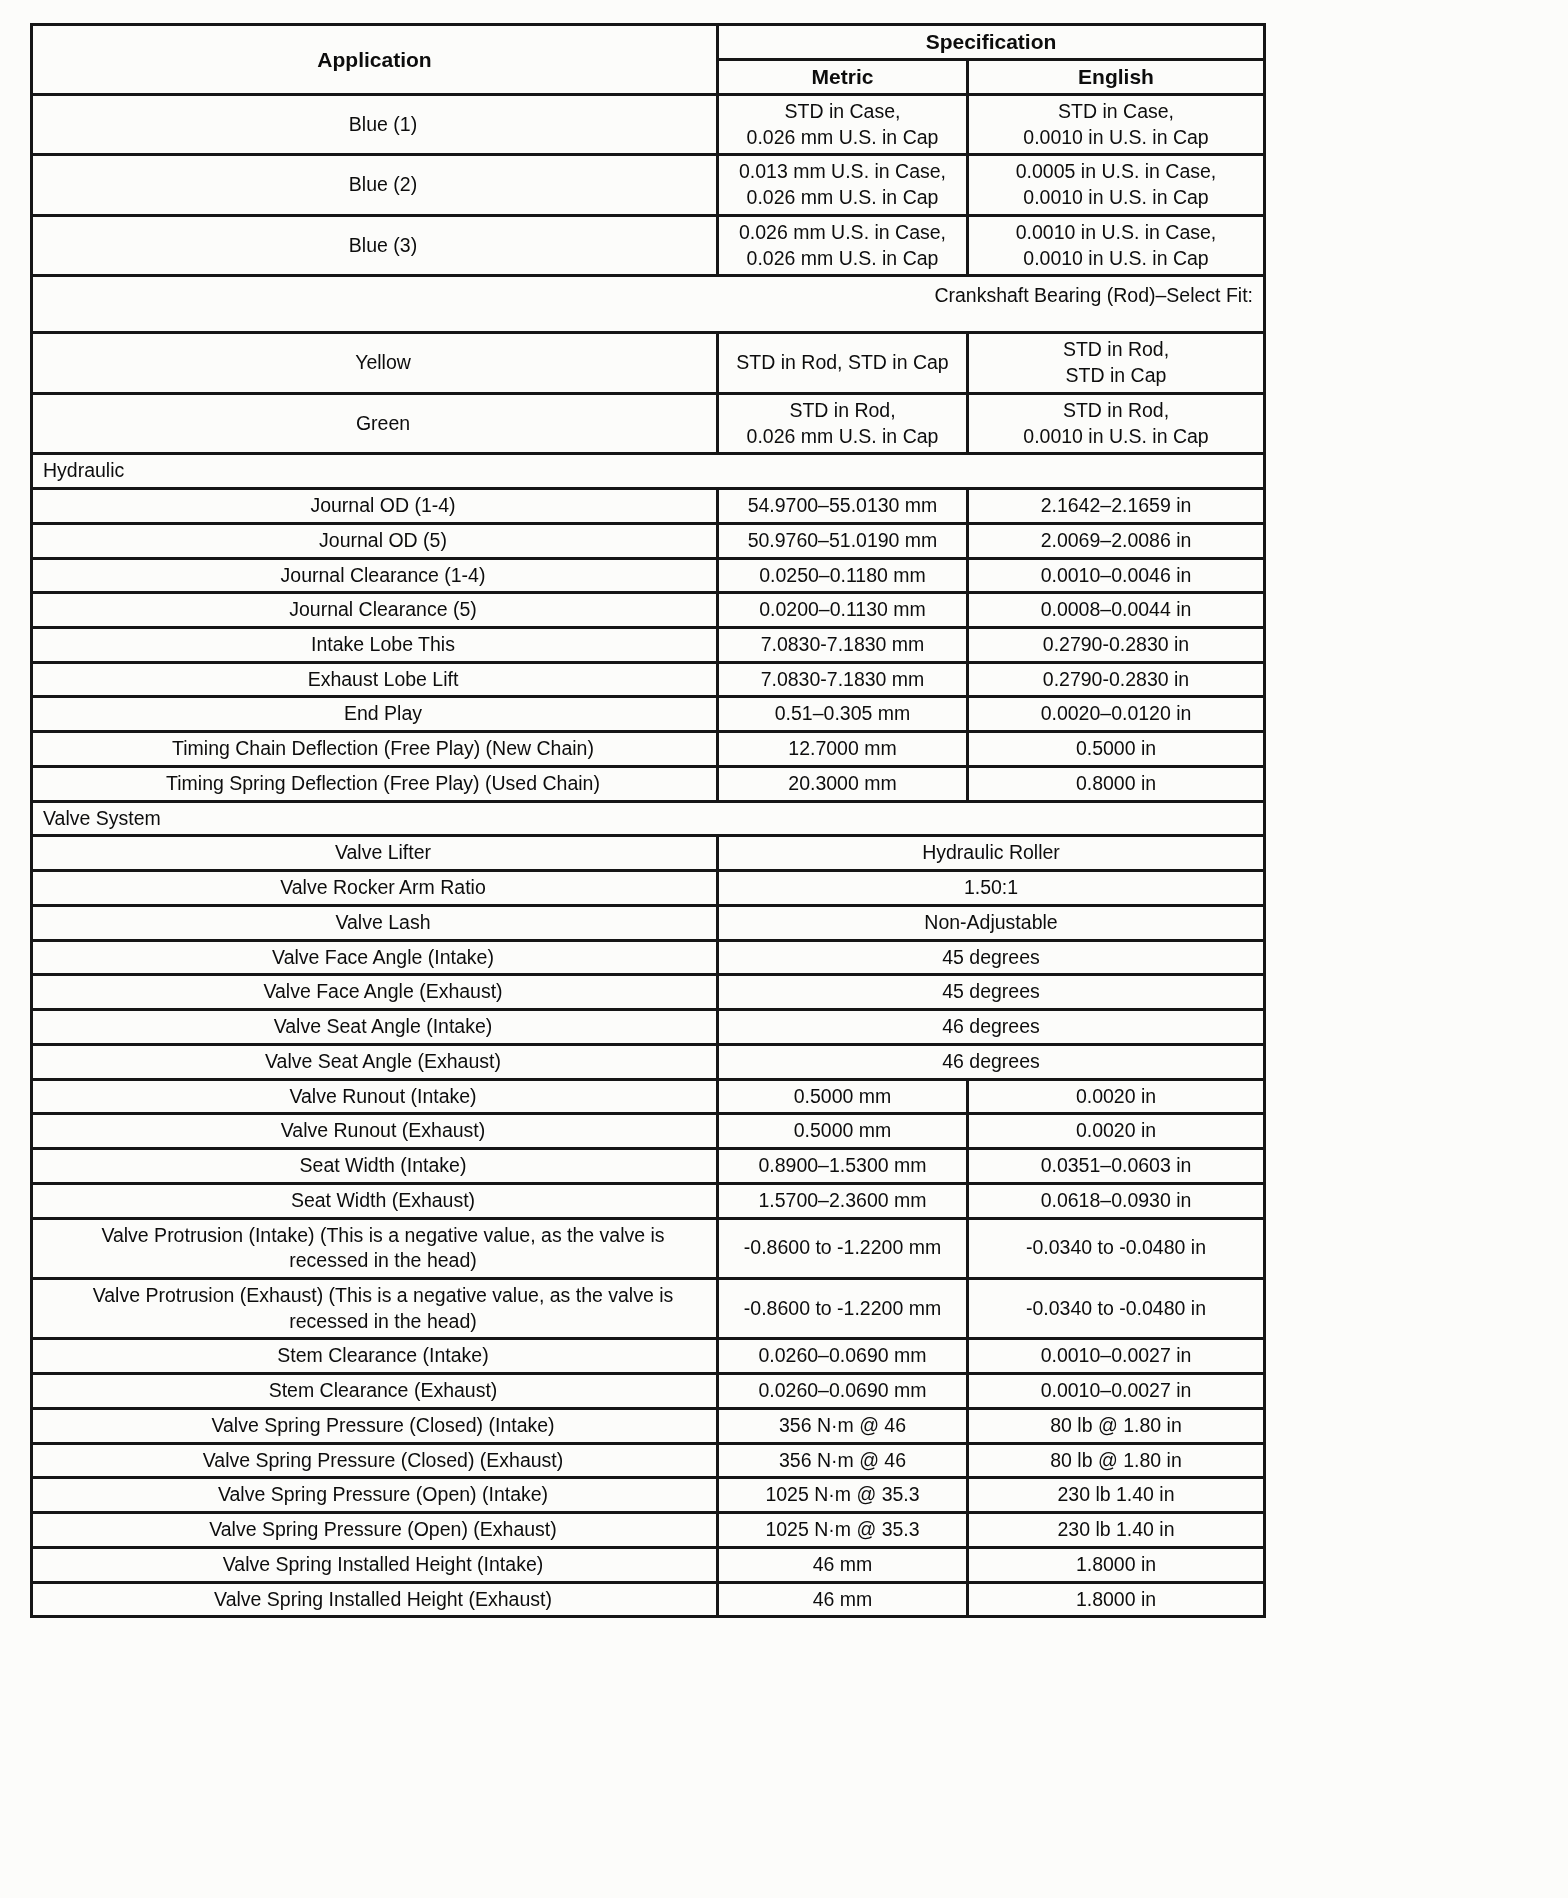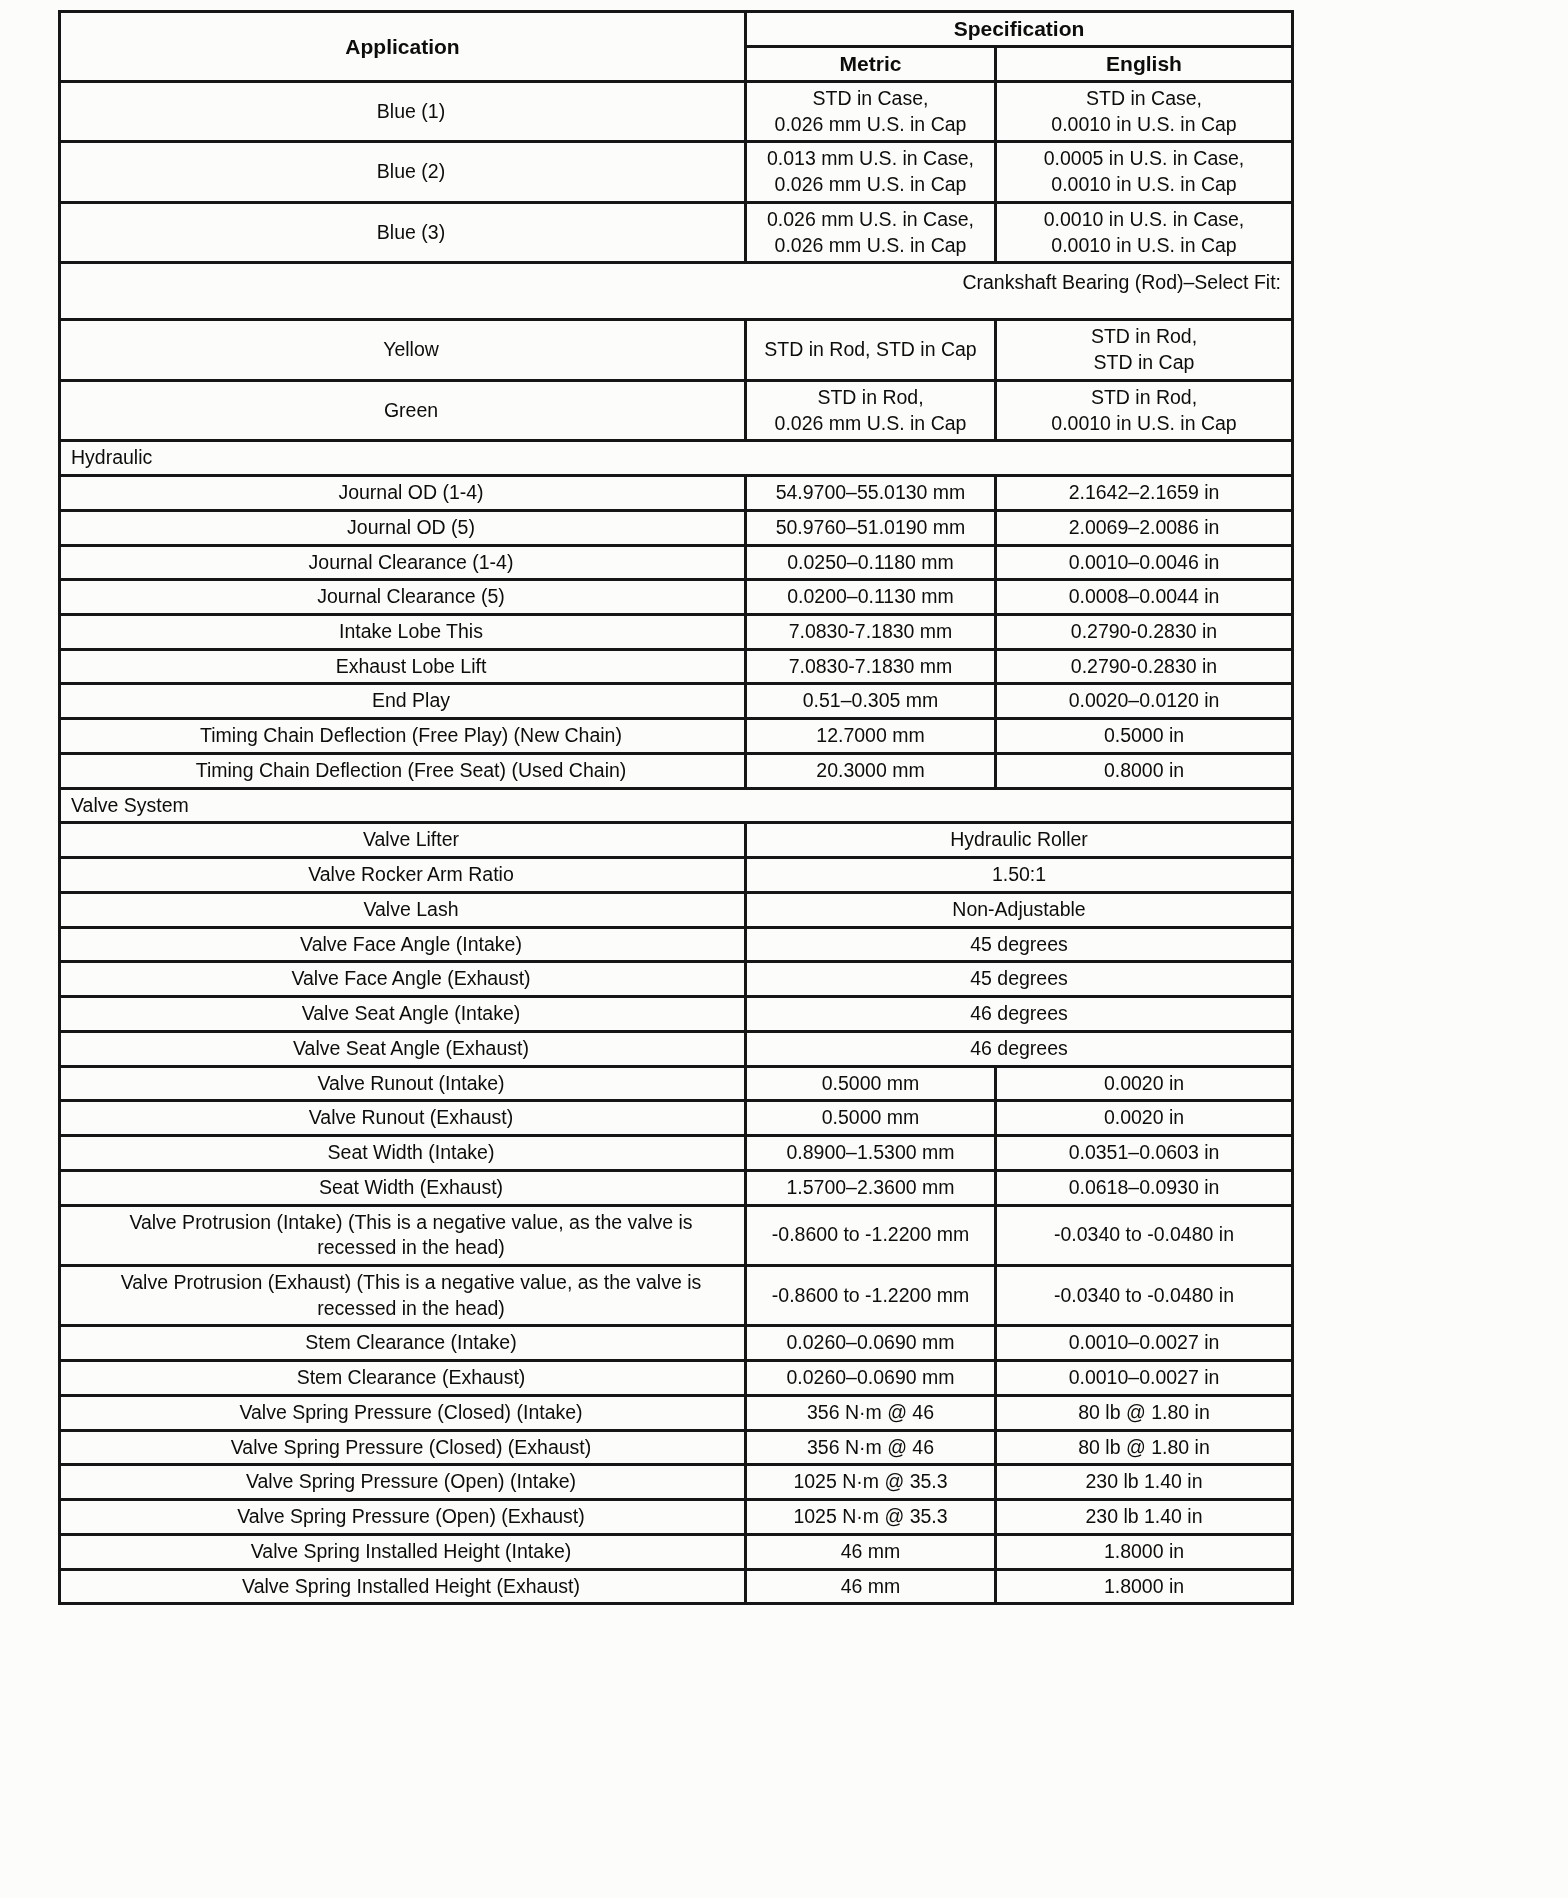--- a/index.html
+++ b/index.html
@@ -6,25 +6,24 @@
   html, body { margin: 0; padding: 0; }
   body {
     width: 1568px; height: 1898px;
     background: #fcfcfa;
     font-family: "Liberation Sans", sans-serif;
     color: #0d0d0d;
   }
   .page { position: relative; width: 1568px; height: 1898px; overflow: hidden; }
 
   table.spec {
-    position: absolute; left: 30px; top: 10px;
+    position: absolute; left: 30px; top: 23px;
     width: 1233px;
     border-collapse: collapse;
     table-layout: fixed;
-    margin-left: 28px;
   }
   .spec th, .spec td { border: 3px solid #161616; }
 
   .spec th {
     font-size: 21px; font-weight: bold; text-align: center;
     padding: 4px 6px; height: 35px;
   }
   .spec td {
     font-size: 19.5px; line-height: 1.32;
     padding: 3px 10px; height: 32px; vertical-align: middle;
@@ -129,21 +128,21 @@
           <td class="app">End Play</td>
           <td class="val">0.51–0.305 mm</td>
           <td class="val">0.0020–0.0120 in</td>
         </tr>
         <tr>
           <td class="app">Timing Chain Deflection (Free Play) (New Chain)</td>
           <td class="val">12.7000 mm</td>
           <td class="val">0.5000 in</td>
         </tr>
         <tr>
-          <td class="app">Timing Chain Deflection (Free Seat) (Used Chain)</td>
+          <td class="app">Timing Spring Deflection (Free Play) (Used Chain)</td>
           <td class="val">20.3000 mm</td>
           <td class="val">0.8000 in</td>
         </tr>
         <tr>
           <td class="section" colspan="3">Valve System</td>
         </tr>
         <tr>
           <td class="app">Valve Lifter</td>
           <td class="val" colspan="2">Hydraulic Roller</td>
         </tr>

